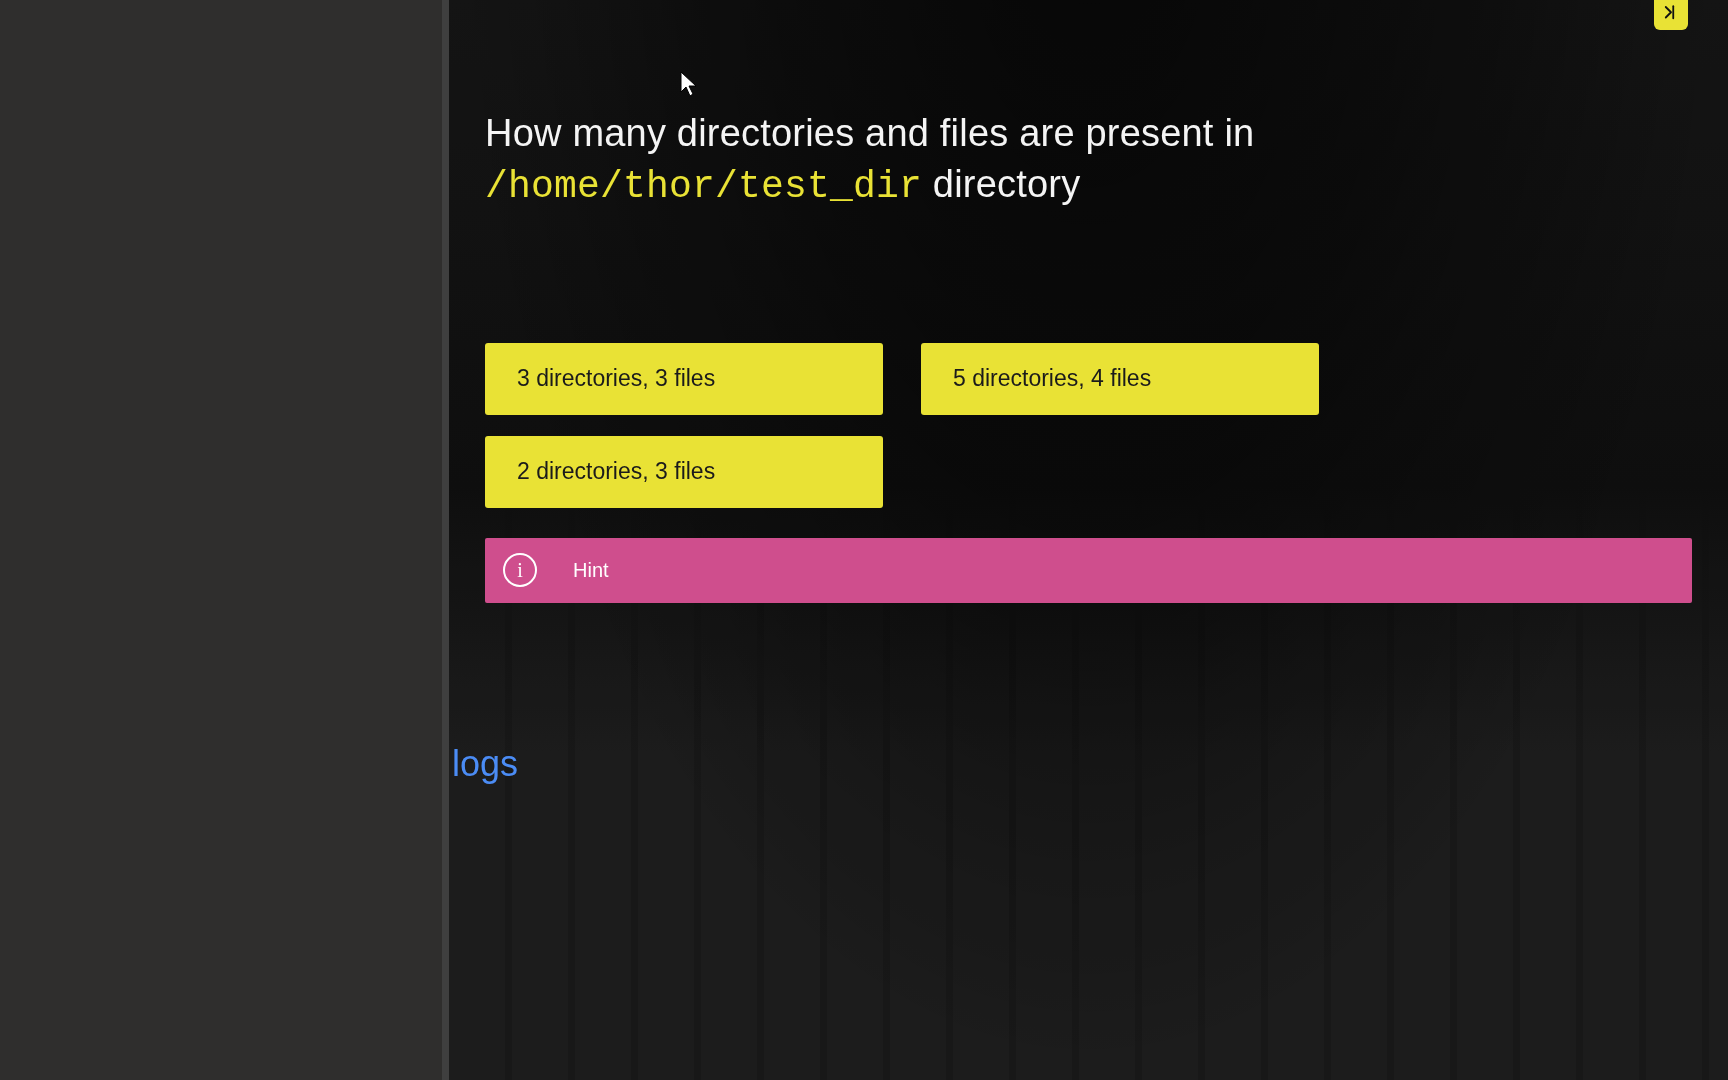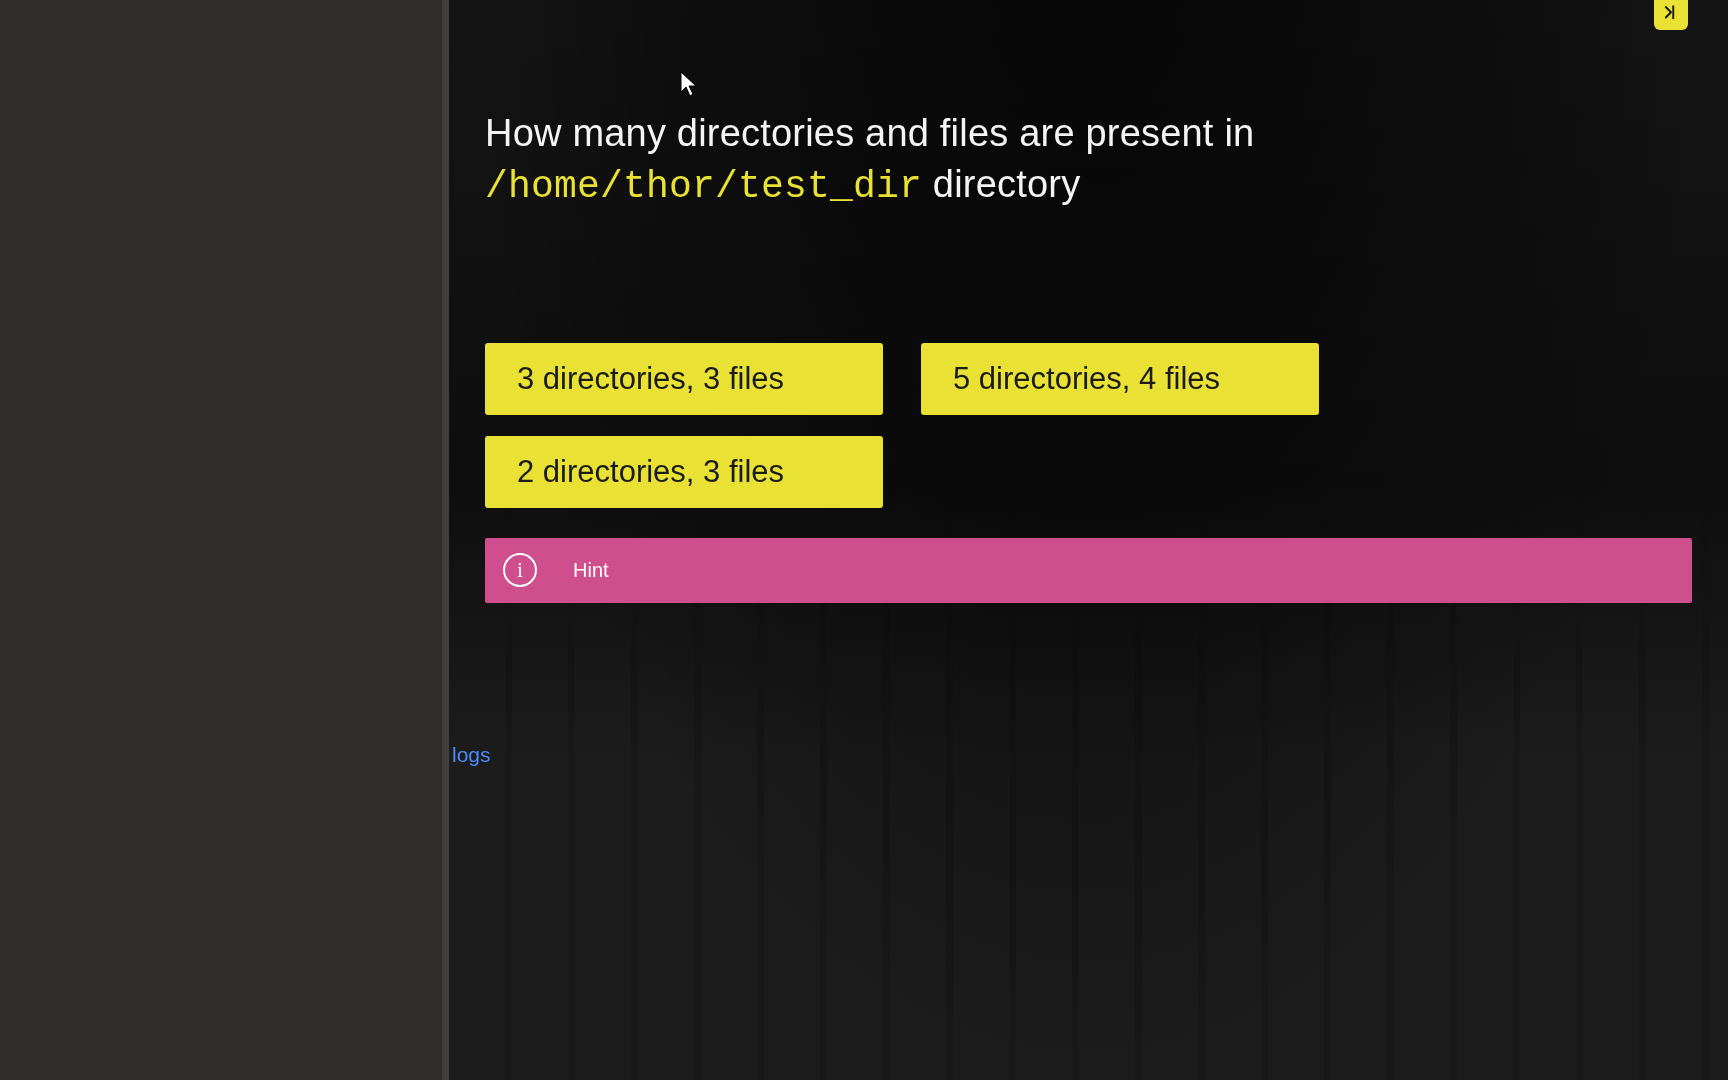--- a/index.html
+++ b/index.html
@@ -75,21 +75,21 @@
     width:fit-content;
   }
 
   .option-btn{
     background:#e9e235;
     color:#1b1b1b;
     border:none;
     border-radius:3px;
     height:72px;
     padding:0 32px;
-    font-size:31px;
+    font-size:23px;
     font-weight:400;
     text-align:left;
     cursor:pointer;
     font-family:inherit;
     display:flex; align-items:center;
   }
 
   .hint-bar{
     margin-top:30px;
     width:1207px;
@@ -112,21 +112,21 @@
     font-weight:400;
     flex-shrink:0;
   }
   .hint-label{
     color:#fff; font-size:20px;
   }
 
   .logs-link{
     position:absolute; left:3px; top:743px;
     color:#4b8cf5;
-    font-size:21px;
+    font-size:36px;
     z-index:3;
     cursor:pointer;
   }
 </style>
 </head>
 <body>
 
 <div class="sidebar"></div>
 
 <div class="main">

